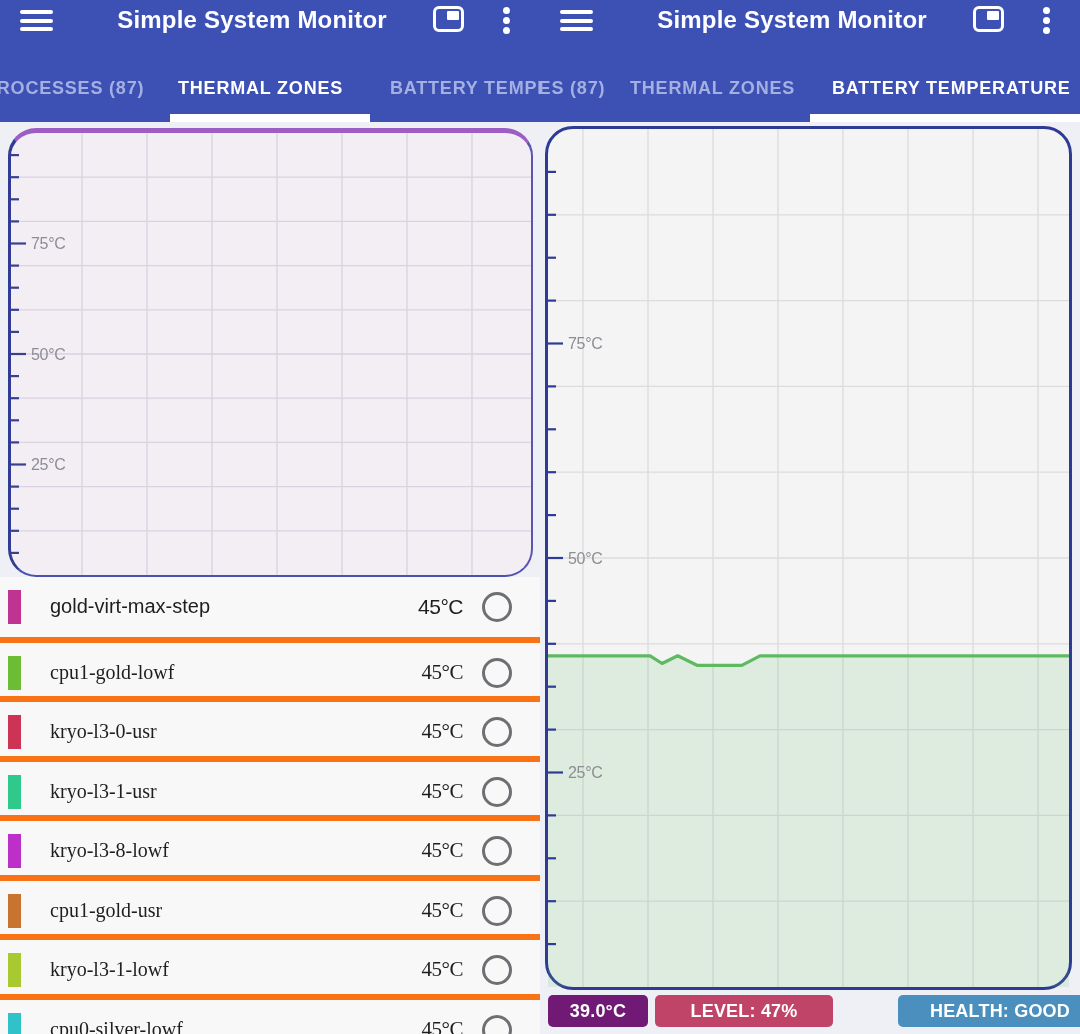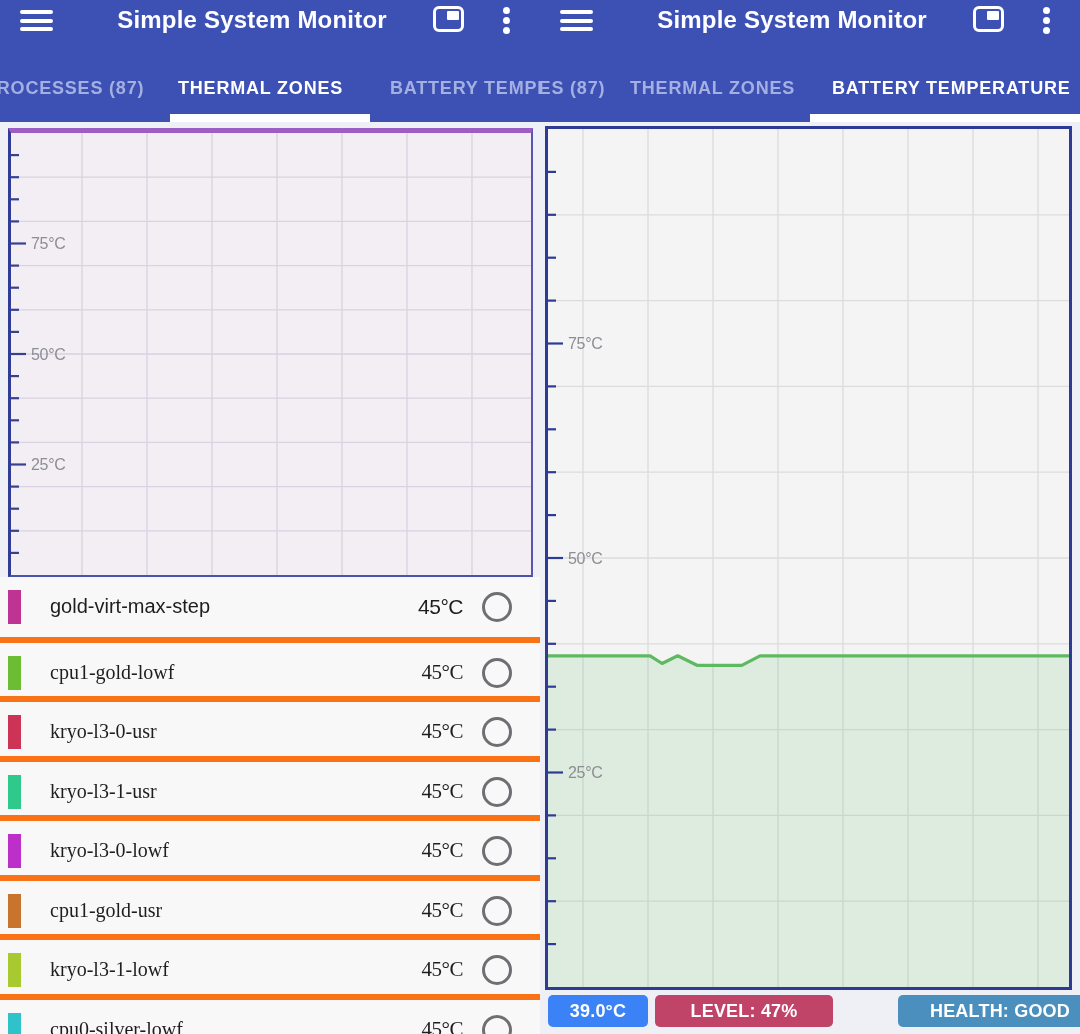--- a/index.html
+++ b/index.html
@@ -26,21 +26,21 @@
   .tab{position:absolute;top:78px;font-size:18px;font-weight:600;letter-spacing:.8px;
        white-space:nowrap;color:#a4b0e2;cursor:pointer;}
   .tab.active{color:#ffffff;}
   .tab-underline{position:absolute;top:114px;height:8px;background:#fff;}
   #panel-left  .tab.t1{left:-16px;} #panel-left  .tab.t2{left:178px;} #panel-left  .tab.t3{left:390px;}
   #panel-left  .tab-underline{left:170px;width:200px;}
   #panel-right .tab.t1{left:-95px;} #panel-right .tab.t2{left:90px;}  #panel-right .tab.t3{left:292px;}
   #panel-right .tab-underline{left:270px;width:270px;}
 
   
-  .chart-box{position:absolute;box-sizing:border-box;}
+  .chart-box{position:absolute;box-sizing:border-box;border-radius:28px;}
   .chart-box svg{display:block;}
   #thermal-chart{left:8px;top:128px;width:525px;height:449px;background:#f3eef4;
     border-top:5px solid #9c5ec4;border-left:3px solid #303c96;
     border-right:2px solid #5a55b2;border-bottom:2px solid #4a52ae;}
   #battery-chart{left:5px;top:126px;width:527px;height:864px;background:#f4f4f4;
     border:3px solid #2e3b94;}
 
   
   .zone-list{position:absolute;left:0;top:577px;width:540px;height:457px;overflow:hidden;background:#f8f8f8;}
   .zone-row{position:relative;height:59.5px;box-sizing:border-box;background:#f8f8f8;cursor:pointer;}
@@ -148,21 +148,21 @@
           <span class="zone-check"></span>
         </div>
         <div class="zone-row">
           <span class="zone-swatch" style="background: rgb(47, 201, 140);"></span>
           <span class="zone-name">kryo-l3-1-usr</span>
           <span class="zone-value">45°C</span>
           <span class="zone-check"></span>
         </div>
         <div class="zone-row">
           <span class="zone-swatch" style="background: rgb(188, 47, 201);"></span>
-          <span class="zone-name">kryo-l3-0-lowf</span>
+          <span class="zone-name">kryo-l3-8-lowf</span>
           <span class="zone-value">45°C</span>
           <span class="zone-check"></span>
         </div>
         <div class="zone-row">
           <span class="zone-swatch" style="background: rgb(200, 116, 46);"></span>
           <span class="zone-name">cpu1-gold-usr</span>
           <span class="zone-value">45°C</span>
           <span class="zone-check"></span>
         </div>
         <div class="zone-row">
@@ -241,17 +241,17 @@
           <line x1="0" y1="171.6" x2="8" y2="171.6" stroke="#2e3b94" stroke-width="2.2"></line>
           <line x1="0" y1="128.7" x2="8" y2="128.7" stroke="#2e3b94" stroke-width="2.2"></line>
           <line x1="0" y1="85.8" x2="8" y2="85.8" stroke="#2e3b94" stroke-width="2.2"></line>
           <line x1="0" y1="42.9" x2="8" y2="42.9" stroke="#2e3b94" stroke-width="2.2"></line>
           <text x="20" y="220.0" fill="#8d8d95" font-size="16" letter-spacing="-0.3" font-family="Liberation Sans, DejaVu Sans, sans-serif">75°C</text>
           <text x="20" y="434.5" fill="#8d8d95" font-size="16" letter-spacing="-0.3" font-family="Liberation Sans, DejaVu Sans, sans-serif">50°C</text>
           <text x="20" y="649.0" fill="#8d8d95" font-size="16" letter-spacing="-0.3" font-family="Liberation Sans, DejaVu Sans, sans-serif">25°C</text>
         </svg>
     </div>
 
-    <span class="badge b1" style="background: #3b82f6;">39.0°C</span>
+    <span class="badge b1" style="background: #701a75;">39.0°C</span>
     <span class="badge b2" style="background: rgb(192, 67, 104);">LEVEL: 47%</span>
     <span class="badge b3" style="background: rgb(74, 143, 190); margin-left: 28px;">HEALTH: GOOD</span>
   </section>
 </div>
 
 </body></html>

